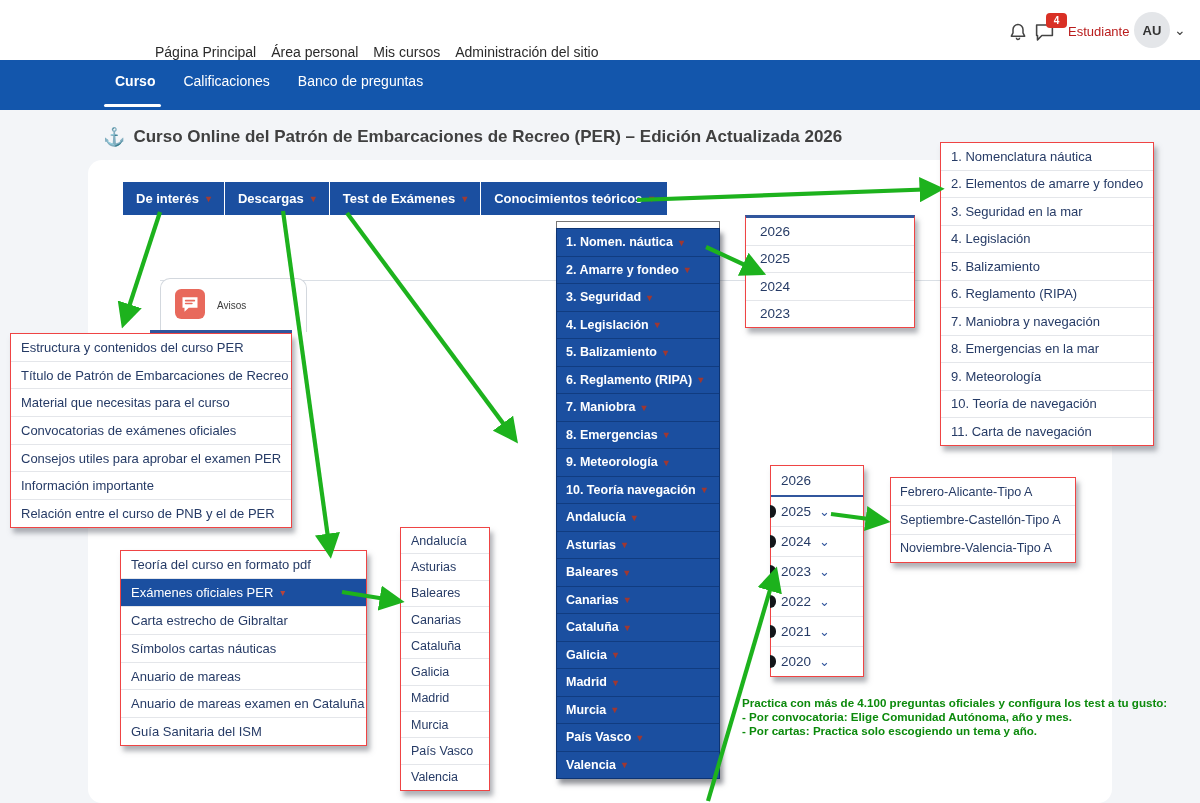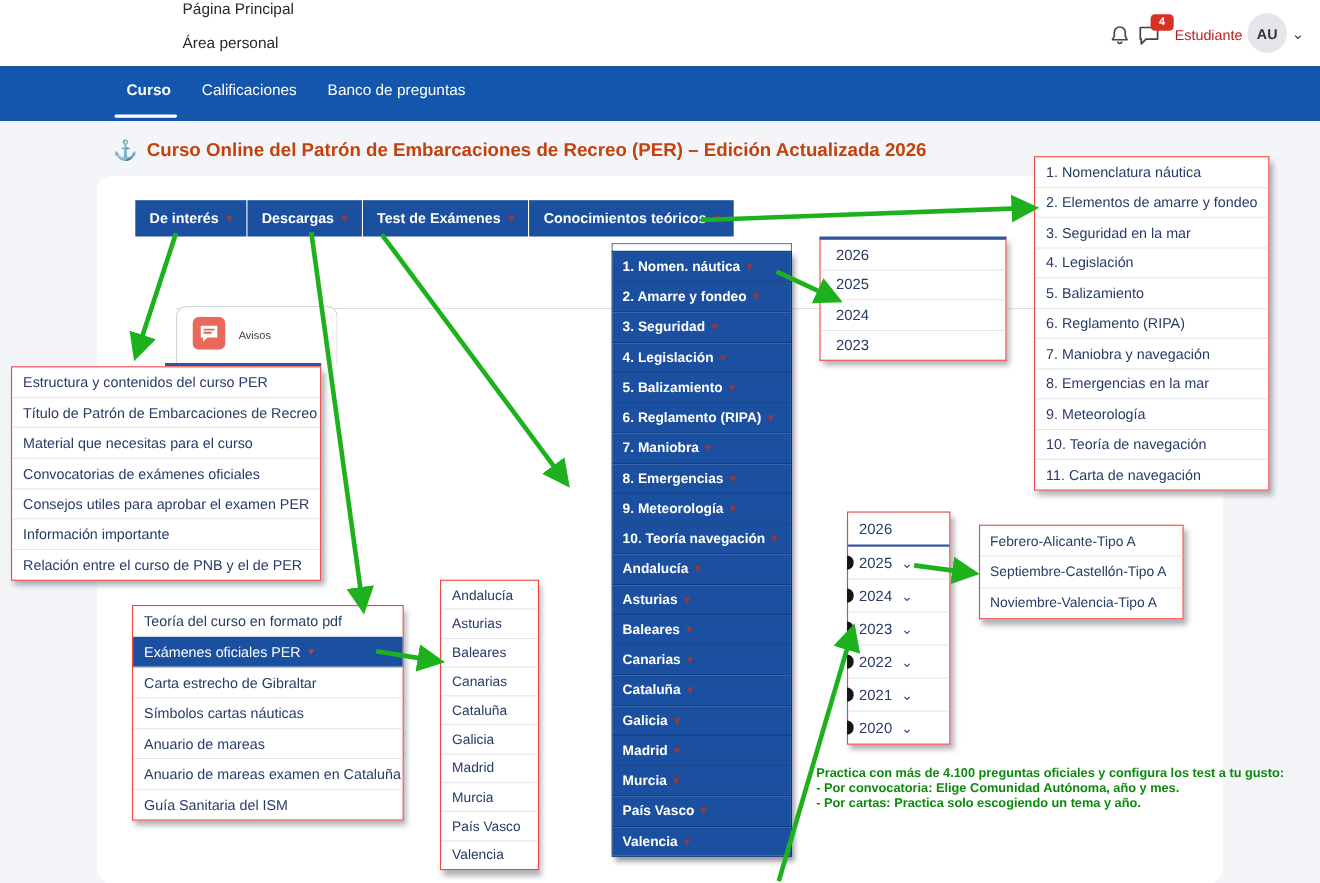--- a/index.html
+++ b/index.html
@@ -1,21 +1,21 @@
 <!DOCTYPE html>
 <html><head>
 <meta charset="utf-8">
 <style>
   html,body{margin:0;padding:0;background:#fff;font-family:"Liberation Sans",sans-serif;}
   #stage{position:relative;width:1200px;height:803px;background:#fff;overflow:hidden;}
   .abs{position:absolute;}
 
   
   .topbar{left:0;top:0;width:1200px;height:60px;background:#fff;}
-  .topnav{left:166px;top:0;height:60px;display:flex;align-items:flex-start;gap:15px;flex-direction:column;}
+  .topnav{left:155px;top:0;height:60px;display:flex;align-items:flex-end;gap:15px;}
   .topnav .lnk{font-size:14px;color:#2a2a2a;cursor:pointer;white-space:nowrap;}
   .icobtn{top:20px;width:24px;height:24px;display:flex;align-items:center;justify-content:center;cursor:pointer;}
   .badge{left:1046px;top:13px;min-width:15px;height:15px;background:#d93025;color:#fff;border-radius:4px;
          font-size:10px;font-weight:bold;display:flex;align-items:center;justify-content:center;padding:0 3px;}
   .role{left:1068px;top:24px;font-size:13px;color:#b91c1c;}
   .avatar{left:1134px;top:12px;width:36px;height:36px;border-radius:50%;background:#e4e6e9;color:#333;
           display:flex;align-items:center;justify-content:center;font-size:13px;font-weight:bold;cursor:pointer;}
   .usercaret{left:1174px;top:22px;font-size:14px;color:#444;cursor:pointer;}
 
   
@@ -24,21 +24,21 @@
   .btab{font-size:14px;color:#fff;cursor:pointer;white-space:nowrap;}
   .btab.active{font-weight:bold;}
   .tabline{left:104px;top:104px;width:57px;height:3px;background:#fff;border-radius:2px;}
 
   .pagebg{left:0;top:110px;width:1200px;height:693px;background:#f3f5f8;}
   .card{left:88px;top:160px;width:1024px;height:643px;background:#fff;border-radius:14px;}
 
   
   .title{left:103px;top:126px;display:flex;align-items:center;gap:8px;}
   .title .anchor{font-size:18px;color:#222;}
-  .title .t{font-size:17px;font-weight:bold;color:#c2410c;white-space:nowrap;}
+  .title .t{font-size:17px;font-weight:bold;color:#404040;white-space:nowrap;}
 
   
   .menubar{left:123px;top:182px;height:33px;display:flex;gap:1px;}
   .mbtn{background:#1b4fa0;color:#fff;font-weight:bold;font-size:13px;display:flex;align-items:center;
         padding:0 13px;cursor:pointer;white-space:nowrap;}
   .mcaret{color:#a03c34;font-size:10px;margin-left:7px;}
 
   
   .sectline{left:160px;top:280px;width:945px;height:1px;background:#dadfe5;}
   .avisostab{left:160px;top:278px;width:131px;height:53px;background:#fff;border:1px solid #d3d8de;border-bottom:none;

